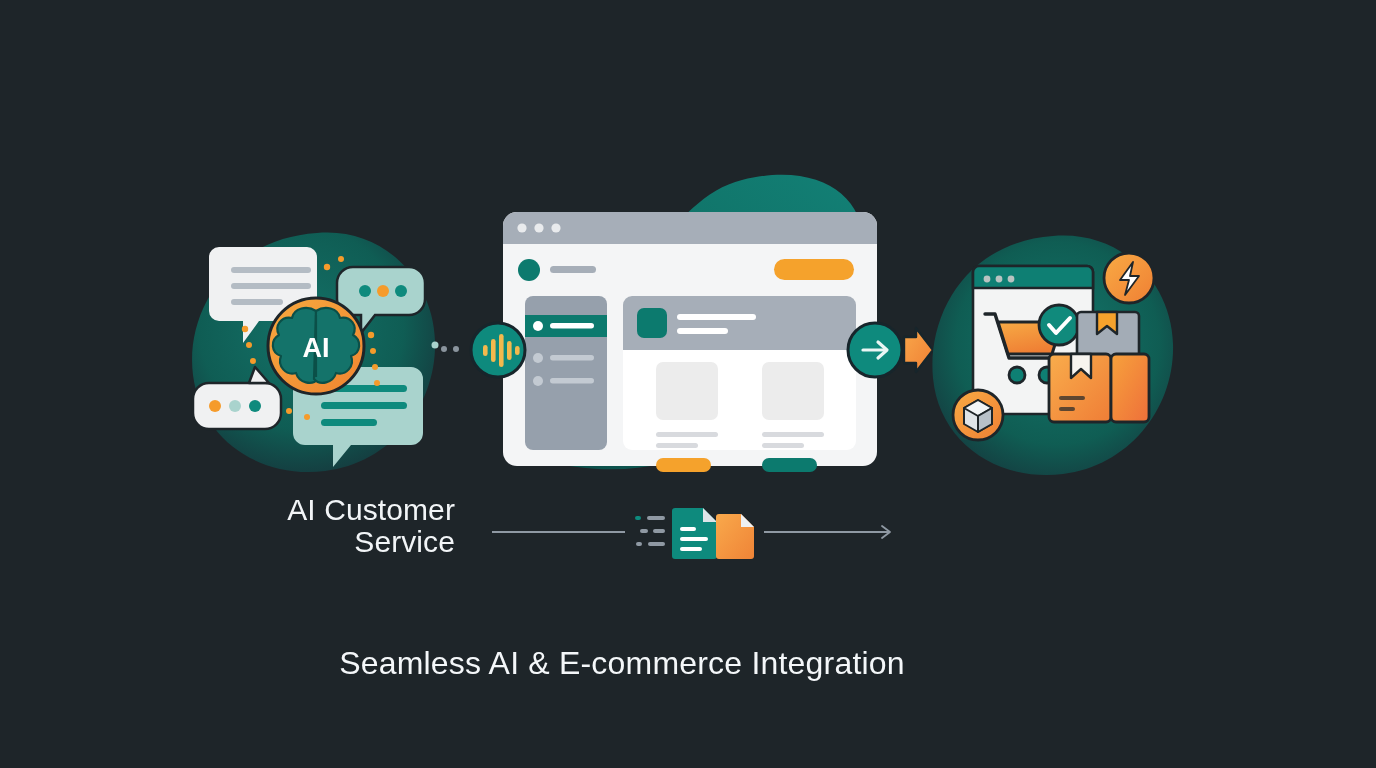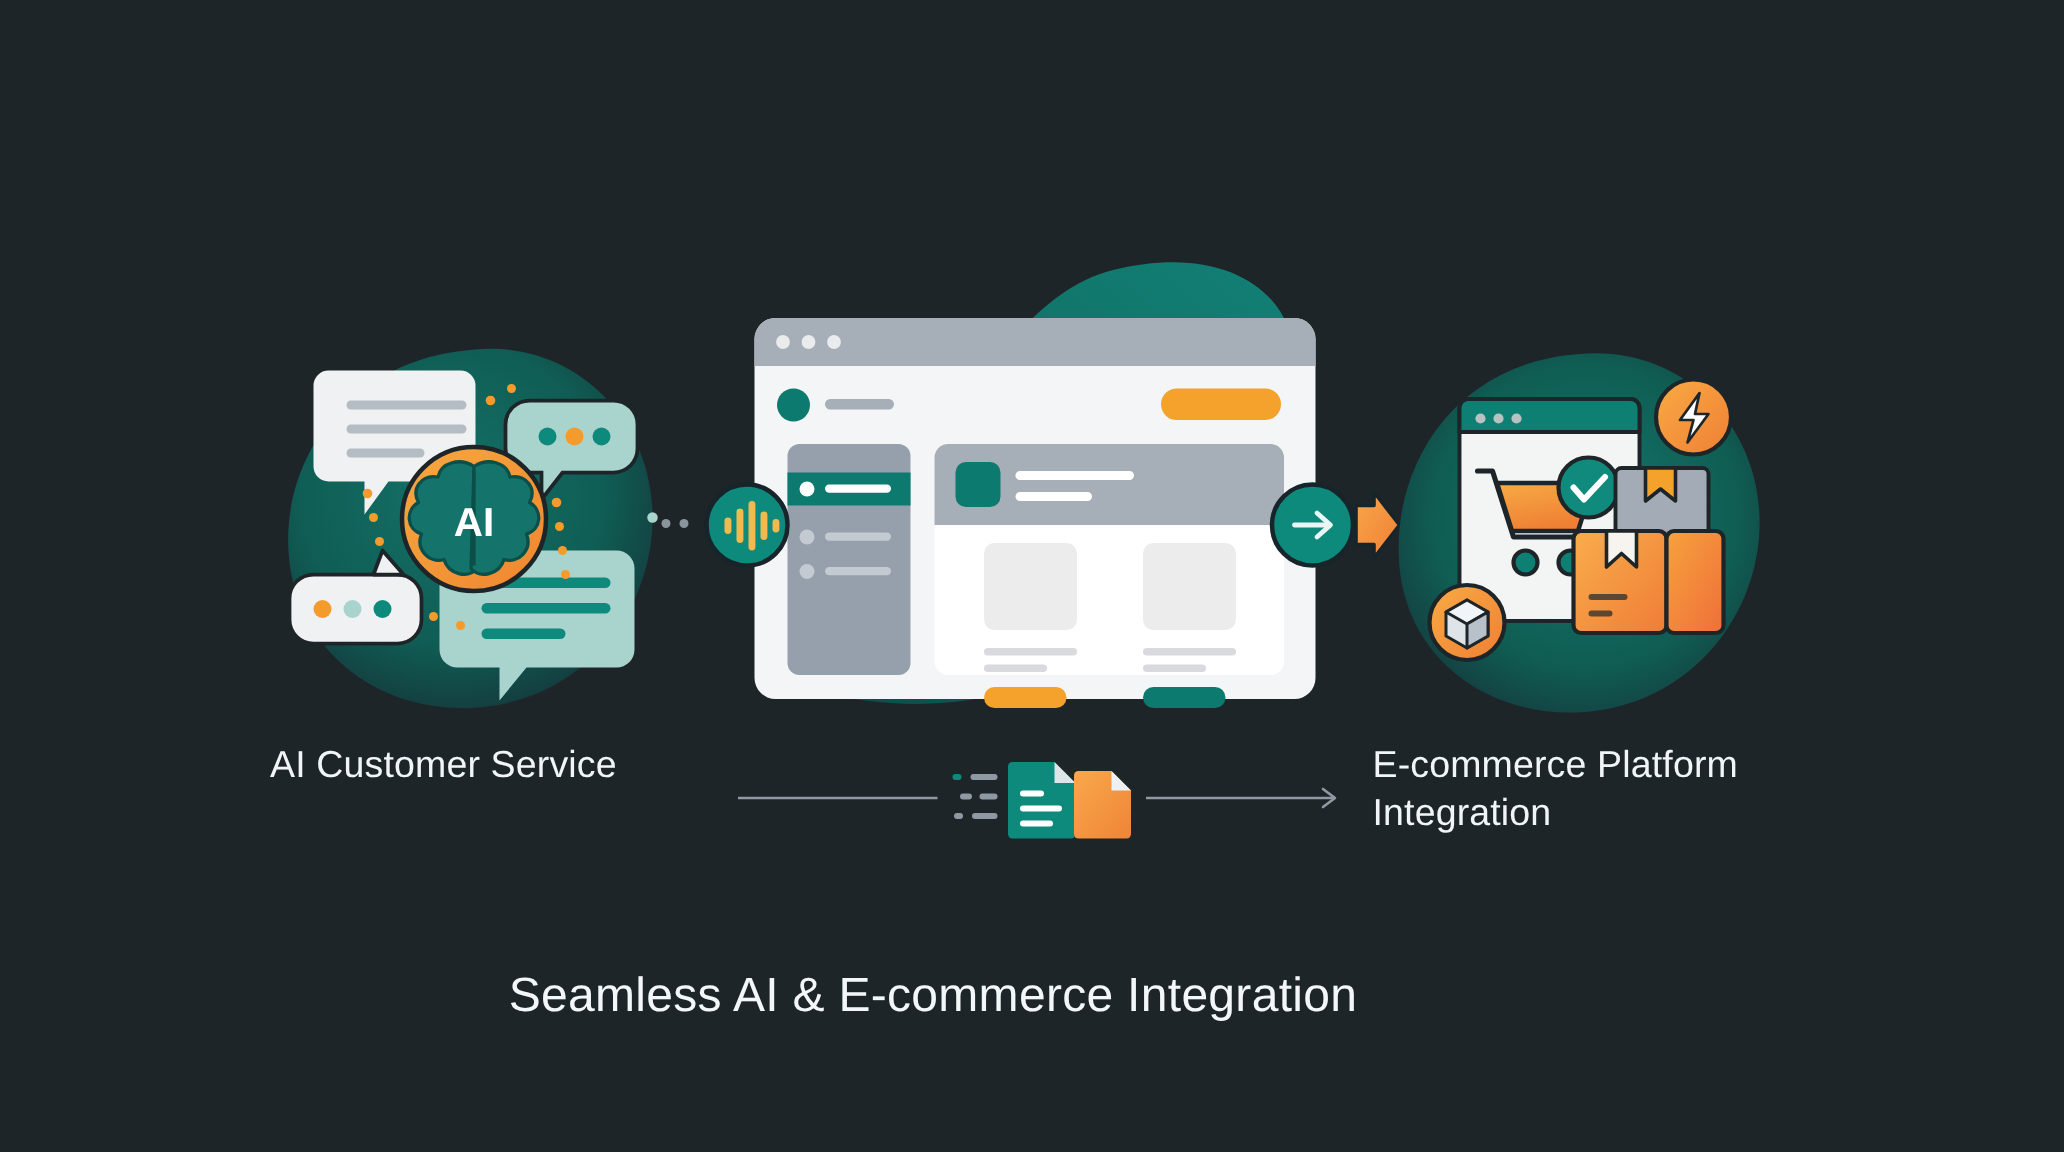--- a/index.html
+++ b/index.html
@@ -7,23 +7,23 @@
   body {
     background:#1e2529;
     font-family:"Liberation Sans", sans-serif;
     position:relative;
   }
   #stage { position:absolute; inset:0; width:1244px; height:768px; }
   .abs { position:absolute; }
   .label {
     position:absolute;
     color:#f2f5f7;
-    font-size:25px;
+    font-size:30px;
     line-height:32px;
-    text-align:left;
+    text-align:right;
     font-weight:400;
     letter-spacing:.1px;
   }
   #label-left { left:180px; top:494px; width:275px; }
   #label-right { left:915px; top:494px; width:278px; }
   #main-title {
     position:absolute;
     left:0; right:0; top:645px;
     text-align:center;
     color:#f4f7f9;
@@ -287,21 +287,20 @@
     <g>
       <circle cx="53" cy="185" r="25" fill="url(#badgeGrad)" stroke="#1e2529" stroke-width="2.8"></circle>
       <g stroke="#1e2529" stroke-width="2" stroke-linejoin="round">
         <path d="M53 170 l14 8 v16 l-14 8 l-14 -8 v-16 z" fill="#dfe4e8"></path>
         <path d="M53 170 l14 8 l-14 8 l-14 -8 z" fill="#f2f5f7"></path>
         <path d="M53 186 v16 l14 -8 v-16 z" fill="#b8c1c9"></path>
       </g>
     </g>
   </svg>
 
-  <div class="label" id="label-right">E-commerce Platform Integration</div>
 
   <svg class="abs" style="left:490px; top:500px;" width="410" height="66" viewBox="0 0 410 66">
     <defs>
       <linearGradient id="docOrange" x1="0" y1="0" x2="1" y2="1">
         <stop offset="0%" stop-color="#f9a94b"></stop>
         <stop offset="100%" stop-color="#ef8437"></stop>
       </linearGradient>
     </defs>
 
     <line x1="2" y1="32" x2="135" y2="32" stroke="#8f99a3" stroke-width="1.8"></line>

